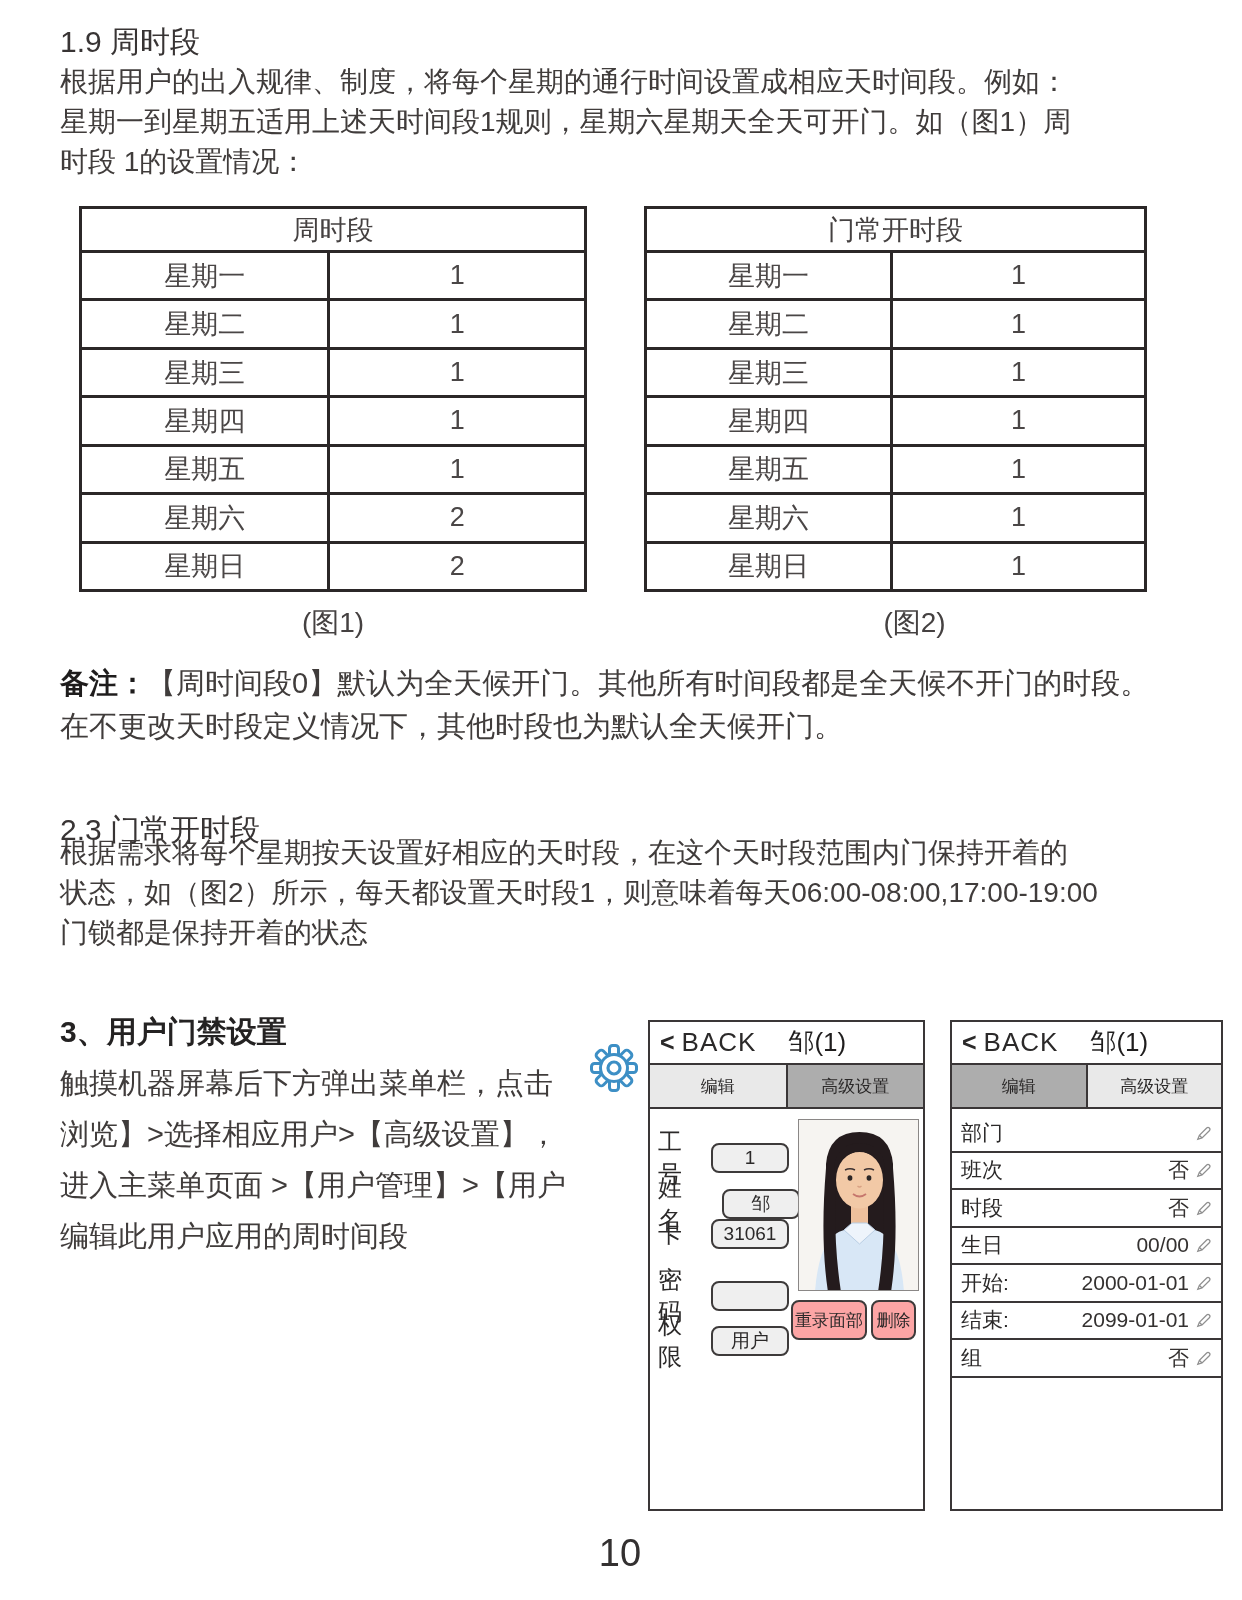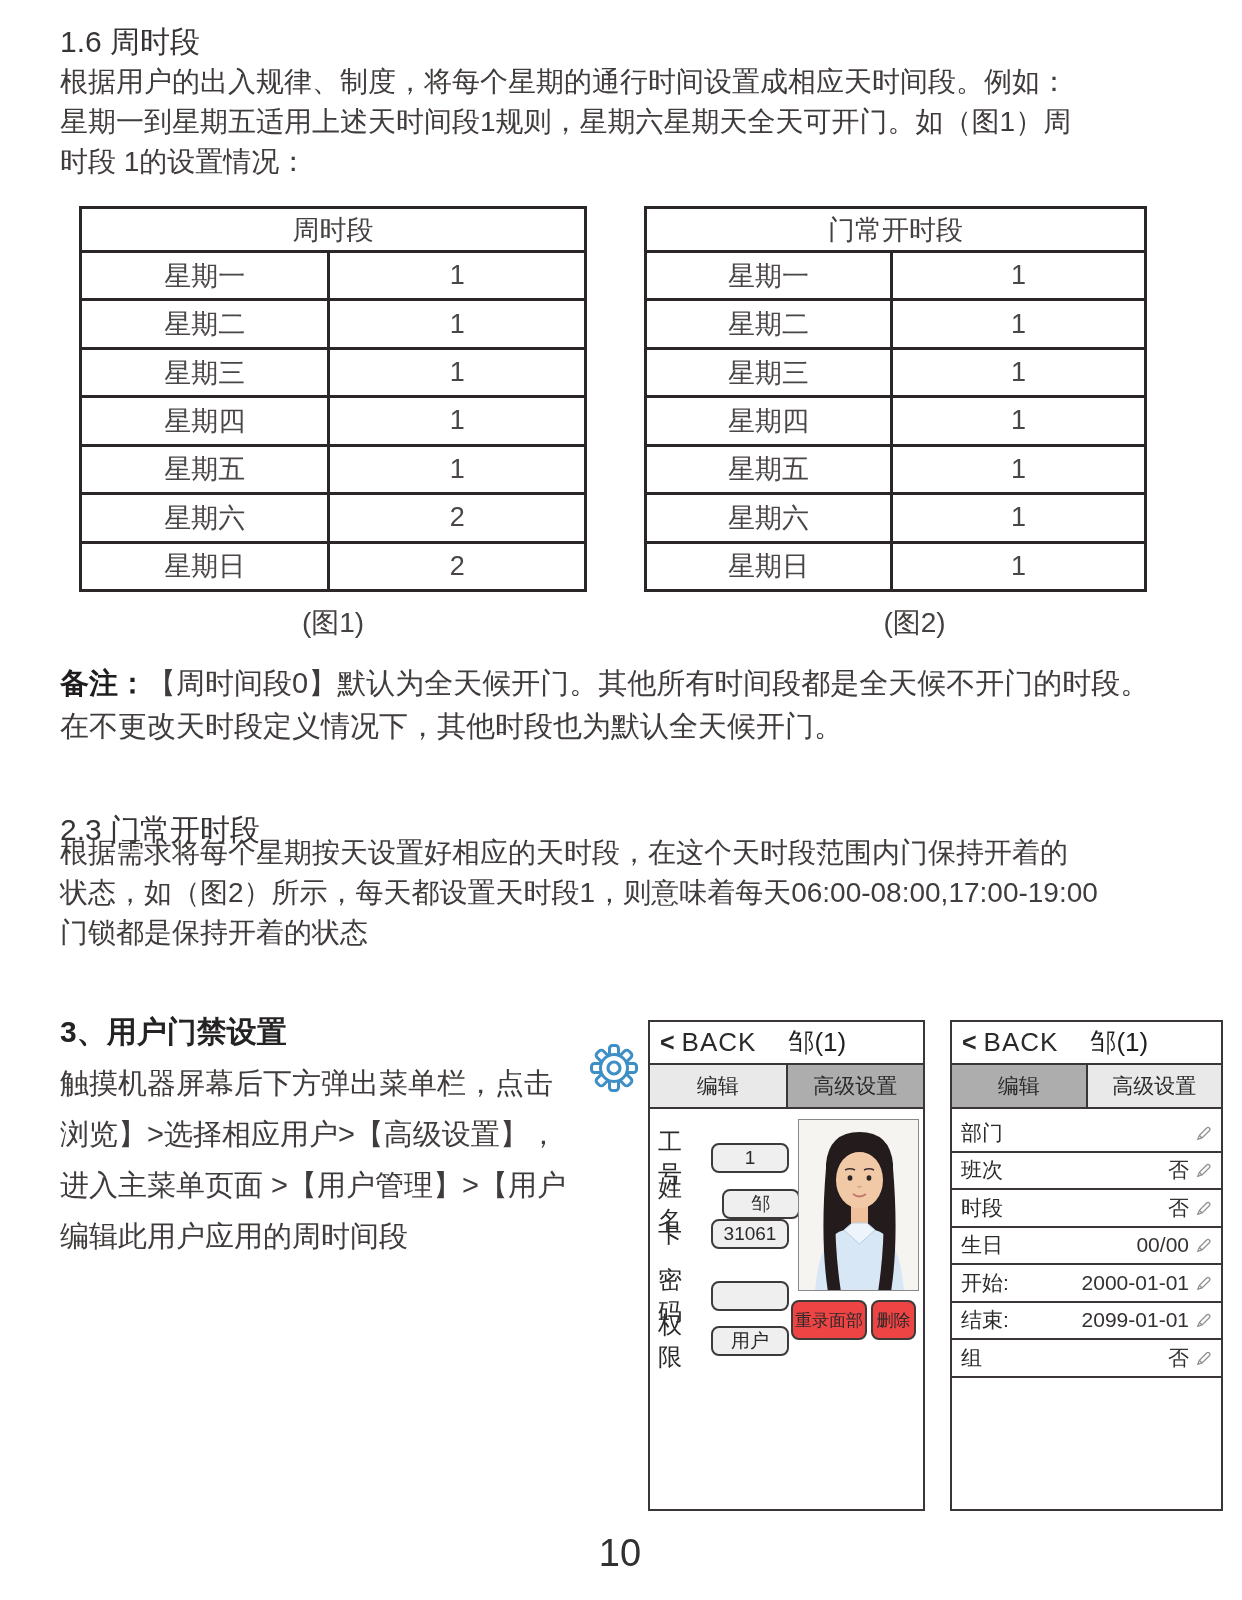--- a/index.html
+++ b/index.html
@@ -44,59 +44,59 @@
   .p-header {
     height:43px; border-bottom:2px solid #3a3637;
     display:flex; align-items:center; padding-left:10px;
   }
   .p-chevron { font-size:25px; font-weight:700; color:#2b2929; }
   .p-back { font-size:26px; color:#2b2929; margin-left:7px; letter-spacing:1px; }
   .p-title { font-size:26px; color:#1f1d1d; margin-left:32px; }
   .p-tabs { height:44px; display:flex; border-bottom:2px solid #3a3637; }
   .p-tab {
     flex:1; display:flex; align-items:center; justify-content:center;
-    font-size:21px; color:#2b2929;
+    font-size:17px; color:#2b2929;
   }
   .p-tab.right { border-left:2px solid #3a3637; }
   .shade-light { background:#e9e9e9; }
   .shade-dark { background:#adadad; }
 
   
   .field { position:absolute; display:flex; align-items:center; }
   .field .flabel { font-size:24px; color:#2b2929; width:46px; }
   .fbox {
     width:78px; height:30px; margin-left:7px;
     border:2px solid #3d3a3a; border-radius:8px; background:#efefef;
     display:flex; align-items:center; justify-content:center;
     font-size:19px; color:#2b2929;
   }
   .photo-frame { position:absolute; border:1px solid #8a8786; overflow:hidden; background:#f6f4f1; }
   .p-btn {
-    position:absolute; border:2px solid #3d3a3a; border-radius:8px; background:#ef4444;
+    position:absolute; border:2px solid #3d3a3a; border-radius:8px; background:#fca5a5;
     display:flex; align-items:center; justify-content:center;
     font-size:17px; color:#2b2929;
   }
 
   
   .p2-rows { position:absolute; left:0; right:0; top:93px; }
   .p2-row {
     height:37.5px; border-bottom:2px solid #3a3637;
     display:flex; align-items:center; padding:0 9px;
   }
   .p2-label { font-size:21px; color:#2b2929; }
   .p2-spacer { flex:1; }
   .p2-value { font-size:21px; color:#343130; margin-right:7px; }
   .pencil { display:flex; align-items:center; }
 
   .gear-wrap { width:48px; height:48px; }
 </style>
 </head>
 <body>
 
-<div class="abs h2" style="left:60px; top:22px;">1.6 周时段</div>
+<div class="abs h2" style="left:60px; top:22px;">1.9 周时段</div>
 <div class="abs para" style="left:60px; top:62px;">
   <div>根据用户的出入规律、制度，将每个星期的通行时间设置成相应天时间段。例如：</div>
   <div>星期一到星期五适用上述天时间段1规则，星期六星期天全天可开门。如（图1）周</div>
   <div>时段 1的设置情况：</div>
 </div>
 
 <div class="abs fig-table" style="left:79px; top:206px; width:508px; height:386px;">
   <div class="thead">周时段</div>
   <div class="trow">
       <div class="tcell day">星期一</div>

